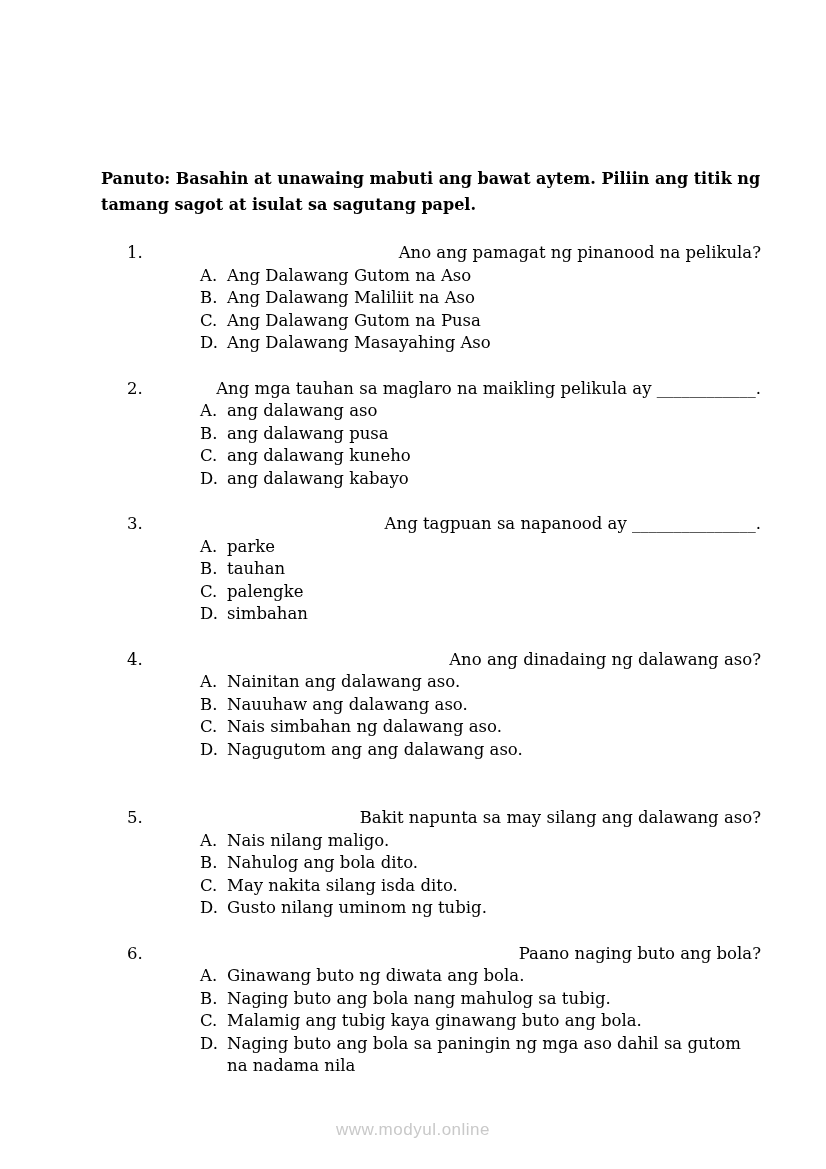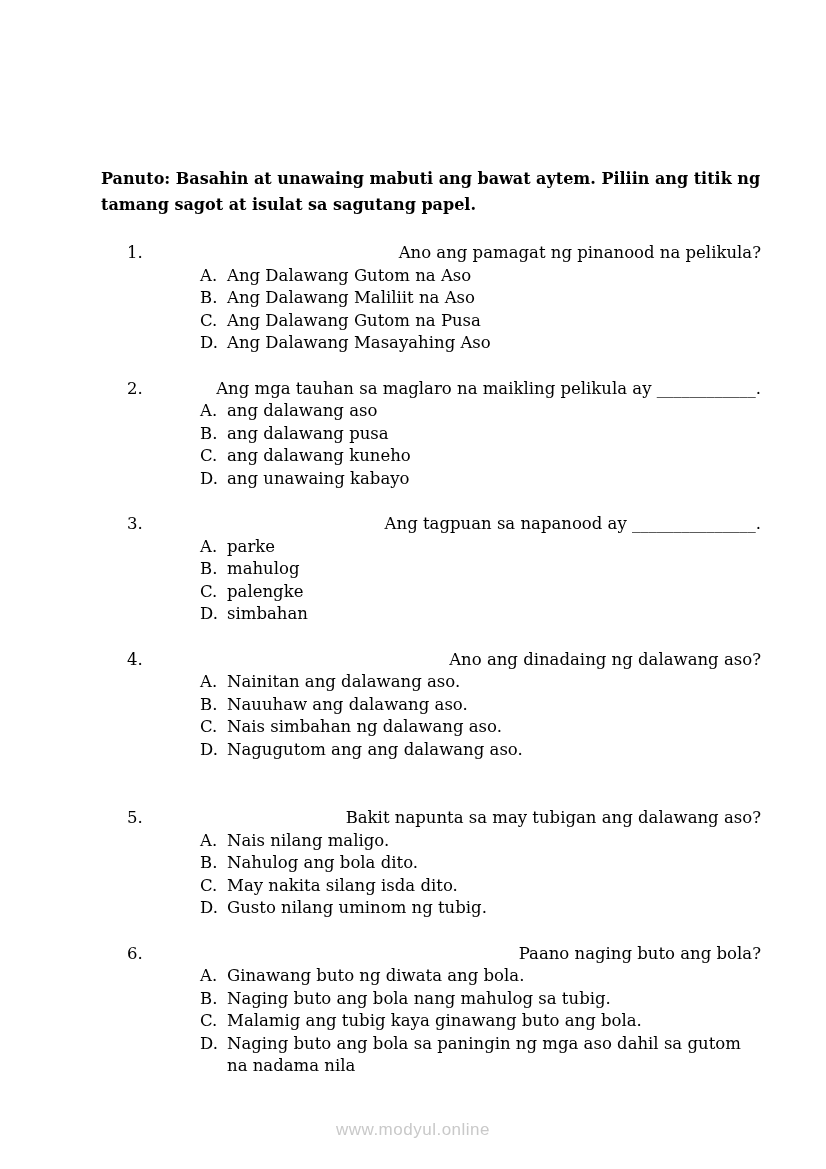--- a/index.html
+++ b/index.html
@@ -116,35 +116,35 @@
           <div class="option">
     <span class="opt-letter">B.</span>
     <span class="opt-text">ang dalawang pusa</span>
   </div>
           <div class="option">
     <span class="opt-letter">C.</span>
     <span class="opt-text">ang dalawang kuneho</span>
   </div>
           <div class="option">
     <span class="opt-letter">D.</span>
-    <span class="opt-text">ang unawaing kabayo</span>
+    <span class="opt-text">ang dalawang kabayo</span>
   </div>
         </div>
         <div class="question">
     <div class="q-row">
       <span class="q-num">3.</span>
       <span class="q-text">Ang tagpuan sa napanood ay _______________.</span>
     </div>
   <div class="option">
     <span class="opt-letter">A.</span>
     <span class="opt-text">parke</span>
   </div>
           <div class="option">
     <span class="opt-letter">B.</span>
-    <span class="opt-text">mahulog</span>
+    <span class="opt-text">tauhan</span>
   </div>
           <div class="option">
     <span class="opt-letter">C.</span>
     <span class="opt-text">palengke</span>
   </div>
           <div class="option">
     <span class="opt-letter">D.</span>
     <span class="opt-text">simbahan</span>
   </div>
         </div>
@@ -166,21 +166,21 @@
     <span class="opt-text">Nais simbahan ng dalawang aso.</span>
   </div>
           <div class="option">
     <span class="opt-letter">D.</span>
     <span class="opt-text">Nagugutom ang ang dalawang aso.</span>
   </div>
         </div>
         <div class="question">
     <div class="q-row">
       <span class="q-num">5.</span>
-      <span class="q-text">Bakit napunta sa may tubigan ang dalawang aso?</span>
+      <span class="q-text">Bakit napunta sa may silang ang dalawang aso?</span>
     </div>
   <div class="option">
     <span class="opt-letter">A.</span>
     <span class="opt-text">Nais nilang maligo.</span>
   </div>
           <div class="option">
     <span class="opt-letter">B.</span>
     <span class="opt-text">Nahulog ang bola dito.</span>
   </div>
           <div class="option">

